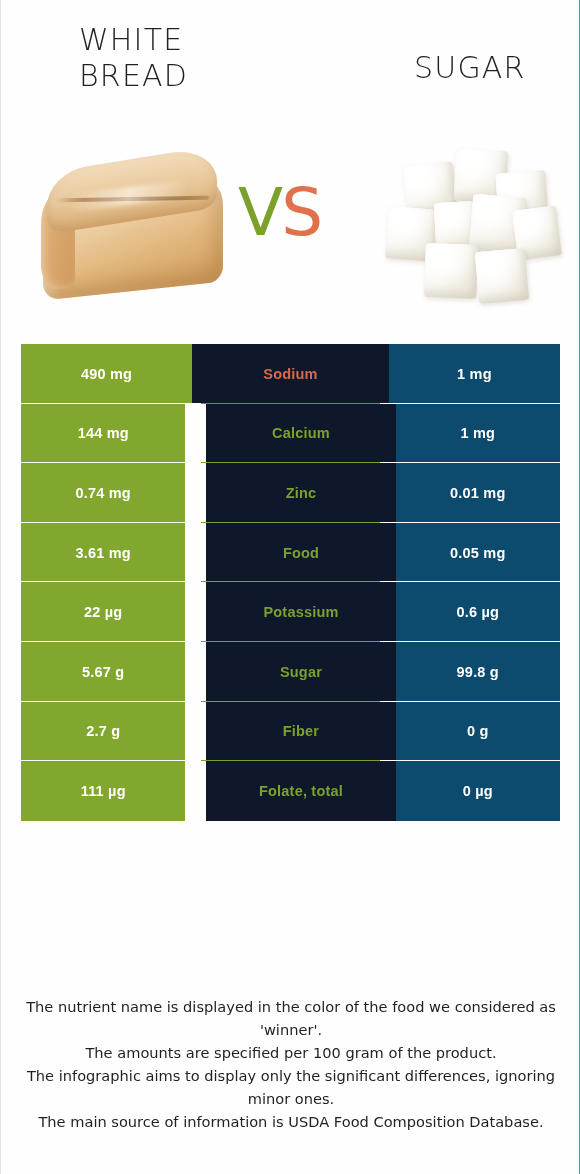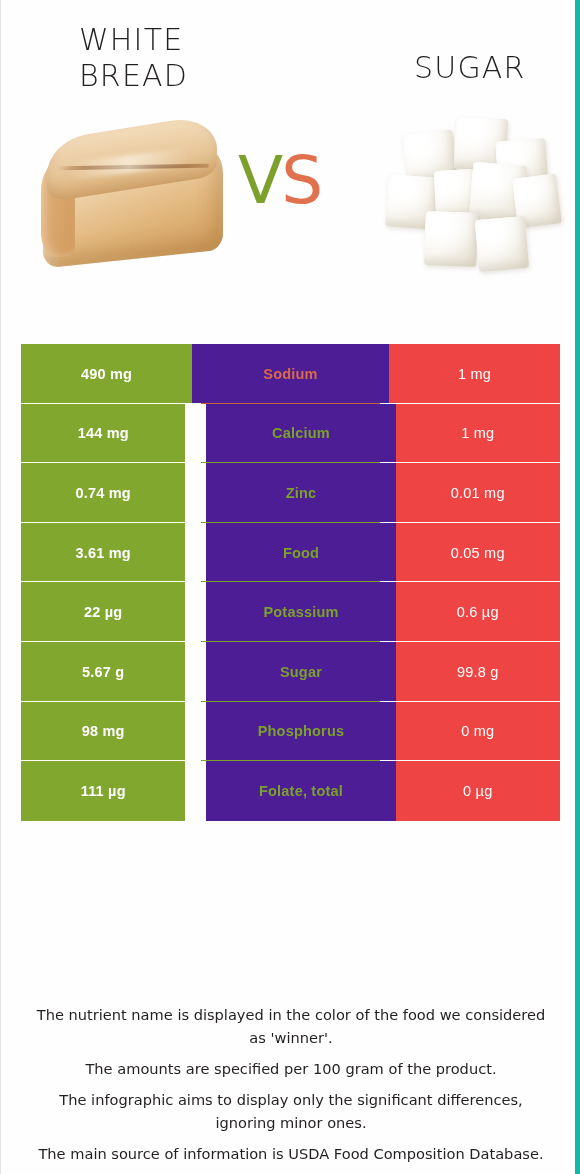--- a/index.html
+++ b/index.html
@@ -7,41 +7,41 @@
     width:580px;height:1174px;
     background:#ffffff;
     font-family:"Liberation Sans","DejaVu Sans",sans-serif;
     overflow:hidden;
     position:relative;
   }
   #page{
     position:absolute;left:0;top:0;width:580px;height:1174px;
     background:#fefefe;
     border-left:1px solid #e3e3e3;
-    border-right:5px solid #14b8a6;
+    border-right:1px solid #14b8a6;
     box-sizing:border-box;
   }
 
   
   .title{
     position:absolute;
     font-weight:300;
     font-size:30px;
     letter-spacing:1.2px;
     color:#231f20;
     line-height:36px;
     white-space:pre-line;
     font-family:"DejaVu Sans","Liberation Sans",sans-serif;
     -webkit-font-smoothing:antialiased;
   }
   #title-left{left:78px;top:22px;text-align:left;}
   #title-right{left:413px;top:50px;text-align:left;}
 
   
-  #hero{position:absolute;left:0;top:96px;width:580px;height:210px;}
+  #hero{position:absolute;left:0;top:128px;width:580px;height:210px;}
 
   
   .bread{
     position:absolute;left:38px;top:25px;width:190px;height:150px;
   }
   .bread .body{
     position:absolute;left:4px;top:28px;width:180px;height:110px;
     background:linear-gradient(165deg,#f6e2c4 0%,#efd2a9 30%,#e2b87f 62%,#cf9a58 100%);
     border-radius:22px 30px 14px 16px/26px 34px 16px 18px;
     box-shadow:inset -8px -10px 18px rgba(150,95,40,.30),
@@ -126,24 +126,24 @@
   .cell{
     display:flex;align-items:center;justify-content:center;
     font-size:14.5px;
     box-sizing:border-box;
     letter-spacing:.2px;
   }
   .cell.left{
     width:180px;background:#82a72f;color:#ffffff;font-weight:600;
   }
   .cell.mid{
-    width:207px;background:#4c1d95;font-weight:600;
+    width:207px;background:#0f172a;font-weight:600;
   }
   .cell.right{
-    width:180px;background:#ef4444;color:#ffffff;font-weight:400;
+    width:180px;background:#0c4a6e;color:#ffffff;font-weight:700;
   }
   .row .sep{
     position:absolute;left:0;right:0;bottom:0;height:1px;
   }
   .row:last-child .sep{display:none;}
   .sep .seg-l{position:absolute;left:0;width:180px;height:1px;background:#ffffff;}
   .sep .seg-m{position:absolute;left:180px;width:179px;height:1px;}
   .sep .seg-r{position:absolute;left:359px;width:180px;height:1px;background:#ffffff;}
   .win-green{color:#7ba12c;margin-left:21px;}
   .win-orange{color:#d9694a;}
@@ -152,21 +152,21 @@
 
   
   #footer{
     position:absolute;left:24px;top:995px;width:532px;
     text-align:center;
     font-size:14.6px;
     line-height:23px;
     color:#231f20;
     font-family:"DejaVu Sans","Liberation Sans",sans-serif;
   }
-  #footer div{margin:8px;}
+  #footer div{margin:0;}
 </style>
 </head>
 <body>
 
 <div id="page">
 
   <div class="title" id="title-left">WHITE
 BREAD</div>
   <div class="title" id="title-right">SUGAR</div>
 
@@ -251,23 +251,23 @@
         <div class="cell left">5.67 g</div>
         <div class="cell mid win-green">Sugar</div>
         <div class="cell right">99.8 g</div>
         <div class="sep">
           <div class="seg-l"></div>
           <div class="seg-m segline-green"></div>
           <div class="seg-r"></div>
         </div>
       </div>
       <div class="row">
-        <div class="cell left">98 mg</div>
-        <div class="cell mid win-green">Phosphorus</div>
-        <div class="cell right">0 mg</div>
+        <div class="cell left">2.7 g</div>
+        <div class="cell mid win-green">Fiber</div>
+        <div class="cell right">0 g</div>
         <div class="sep">
           <div class="seg-l"></div>
           <div class="seg-m segline-green"></div>
           <div class="seg-r"></div>
         </div>
       </div>
       <div class="row">
         <div class="cell left">111 µg</div>
         <div class="cell mid win-green">Folate, total</div>
         <div class="cell right">0 µg</div>

